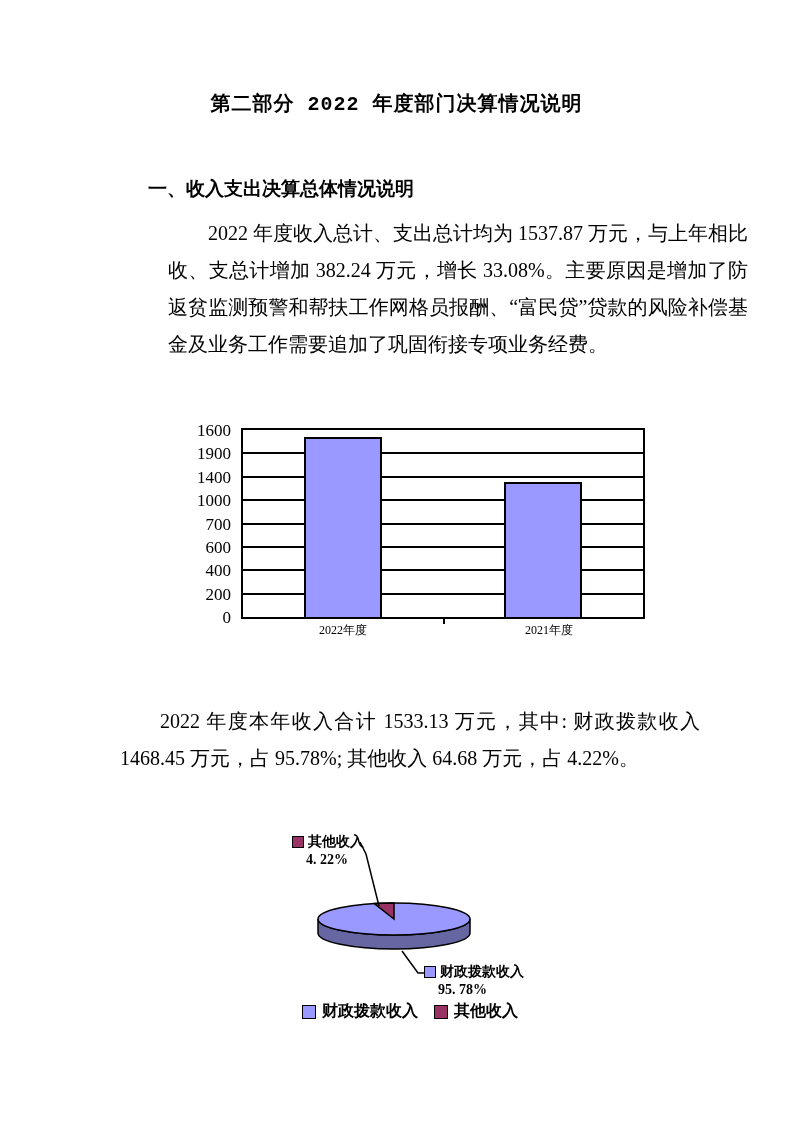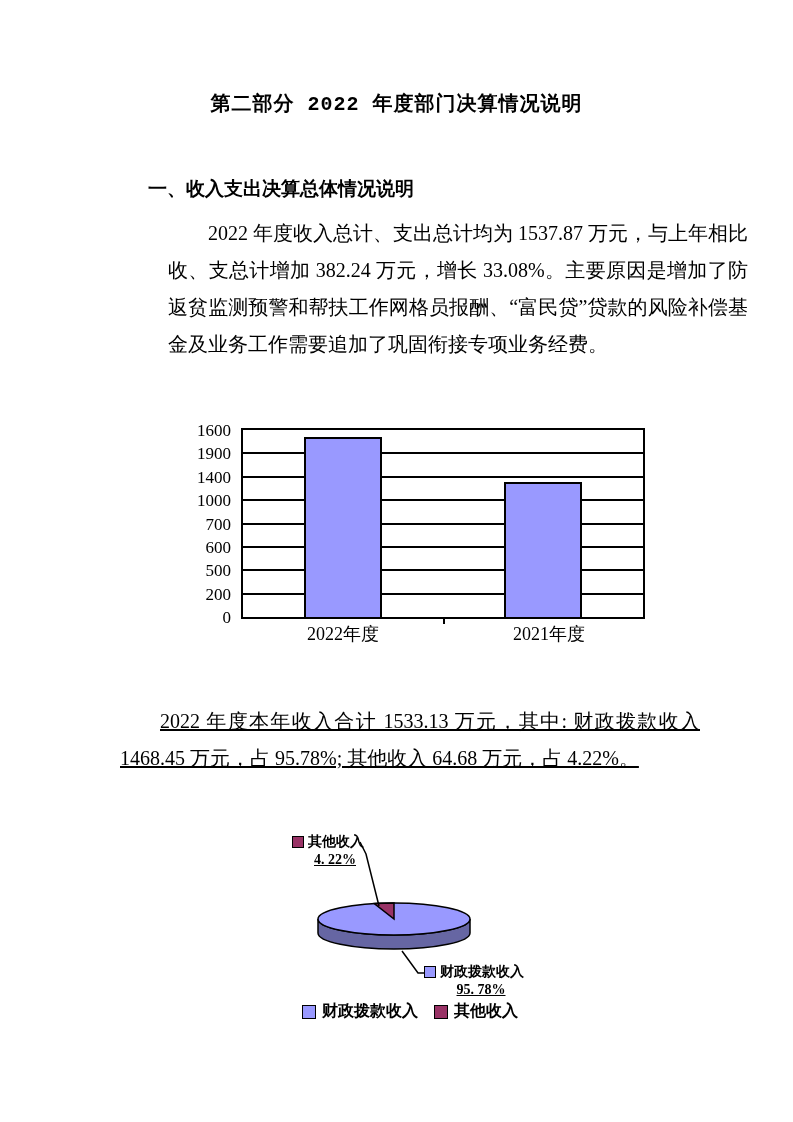--- a/index.html
+++ b/index.html
@@ -28,21 +28,21 @@
   }
   #heading-1 { top: 176px; }
   #heading-2 { top: 669px; }
   .body-para {
     position: absolute; left: 120px; width: 580px;
     font-size: 20px; line-height: 37px;
     text-align: justify; text-indent: 40px;
     font-family: "Liberation Serif", serif;
   }
   #para-1 { top: 215px; margin-left: 48px; }
-  #para-2 { top: 703px; text-decoration: underline; }
+  #para-2 { top: 703px; }
 
   
   #bar-yaxis {
     position: absolute; left: 185px; top: 430px;
     width: 50px; height: 187px;
     font-size: 17px;
   }
   .ytick {
     position: absolute; right: 4px; width: 100%;
     text-align: right; transform: translateY(50%);
@@ -63,37 +63,37 @@
     width: 78px;
     border: 2px solid #000; border-bottom: none;
     box-sizing: border-box;
   }
   .center-tick {
     position: absolute; left: 50%; bottom: -7px;
     width: 2px; height: 7px; background: #000;
   }
   #bar-xaxis {
     position: absolute; left: 243px; top: 622px;
-    width: 400px; height: 22px; font-size: 18px;
+    width: 400px; height: 22px; font-size: 12px;
   }
   .xtick {
     position: absolute; transform: translateX(-50%);
     white-space: nowrap;
   }
 
   
   #pie-svg { position: absolute; left: 250px; top: 830px; }
   .pie-callout {
     position: absolute;
     font-size: 14px; font-weight: bold;
     font-family: "Liberation Serif", serif;
     white-space: nowrap;
   }
   .pie-callout .row { display: flex; align-items: center; gap: 4px; }
-  .pie-callout .pct { text-align: center; padding-left: 14px; margin-top: 1px; text-decoration: underline; }
+  .pie-callout .pct { text-align: left; padding-left: 14px; margin-top: 1px; }
   #callout-other { left: 292px; top: 833px; }
   #callout-fin   { left: 424px; top: 963px; }
   .sq {
     display: inline-block; width: 10px; height: 10px;
     border: 1px solid #000; flex: 0 0 auto;
   }
   #pie-legend {
     position: absolute; left: 120px; top: 1001px; width: 580px;
     display: flex; justify-content: center; align-items: center; gap: 16px;
     font-size: 16px; font-weight: bold;
@@ -111,21 +111,21 @@
 <div id="page">
 
   <div class="doc-title">第二部分 2022 年度部门决算情况说明</div>
 
   <div class="sec-heading" id="heading-1">一、收入支出决算总体情况说明</div>
   <div class="body-para" id="para-1">2022 年度收入总计、支出总计均为 1537.87 万元，与上年相比收、支总计增加 382.24 万元，增长 33.08%。主要原因是增加了防返贫监测预警和帮扶工作网格员报酬、“富民贷”贷款的风险补偿基金及业务工作需要追加了巩固衔接专项业务经费。</div>
 
   <div id="bar-yaxis">
       <div class="ytick" style="bottom: 0%;">0</div>
       <div class="ytick" style="bottom: 12.5%;">200</div>
-      <div class="ytick" style="bottom: 25%;">500</div>
+      <div class="ytick" style="bottom: 25%;">400</div>
       <div class="ytick" style="bottom: 37.5%;">600</div>
       <div class="ytick" style="bottom: 50%;">700</div>
       <div class="ytick" style="bottom: 62.5%;">1000</div>
       <div class="ytick" style="bottom: 75%;">1400</div>
       <div class="ytick" style="bottom: 87.5%;">1900</div>
       <div class="ytick" style="bottom: 100%; margin-top: 28px;">1600</div>
     </div>
   <div id="bar-plot">
     <div class="center-tick"></div>
   <div class="gridline" style="bottom: 12.5%;"></div>

